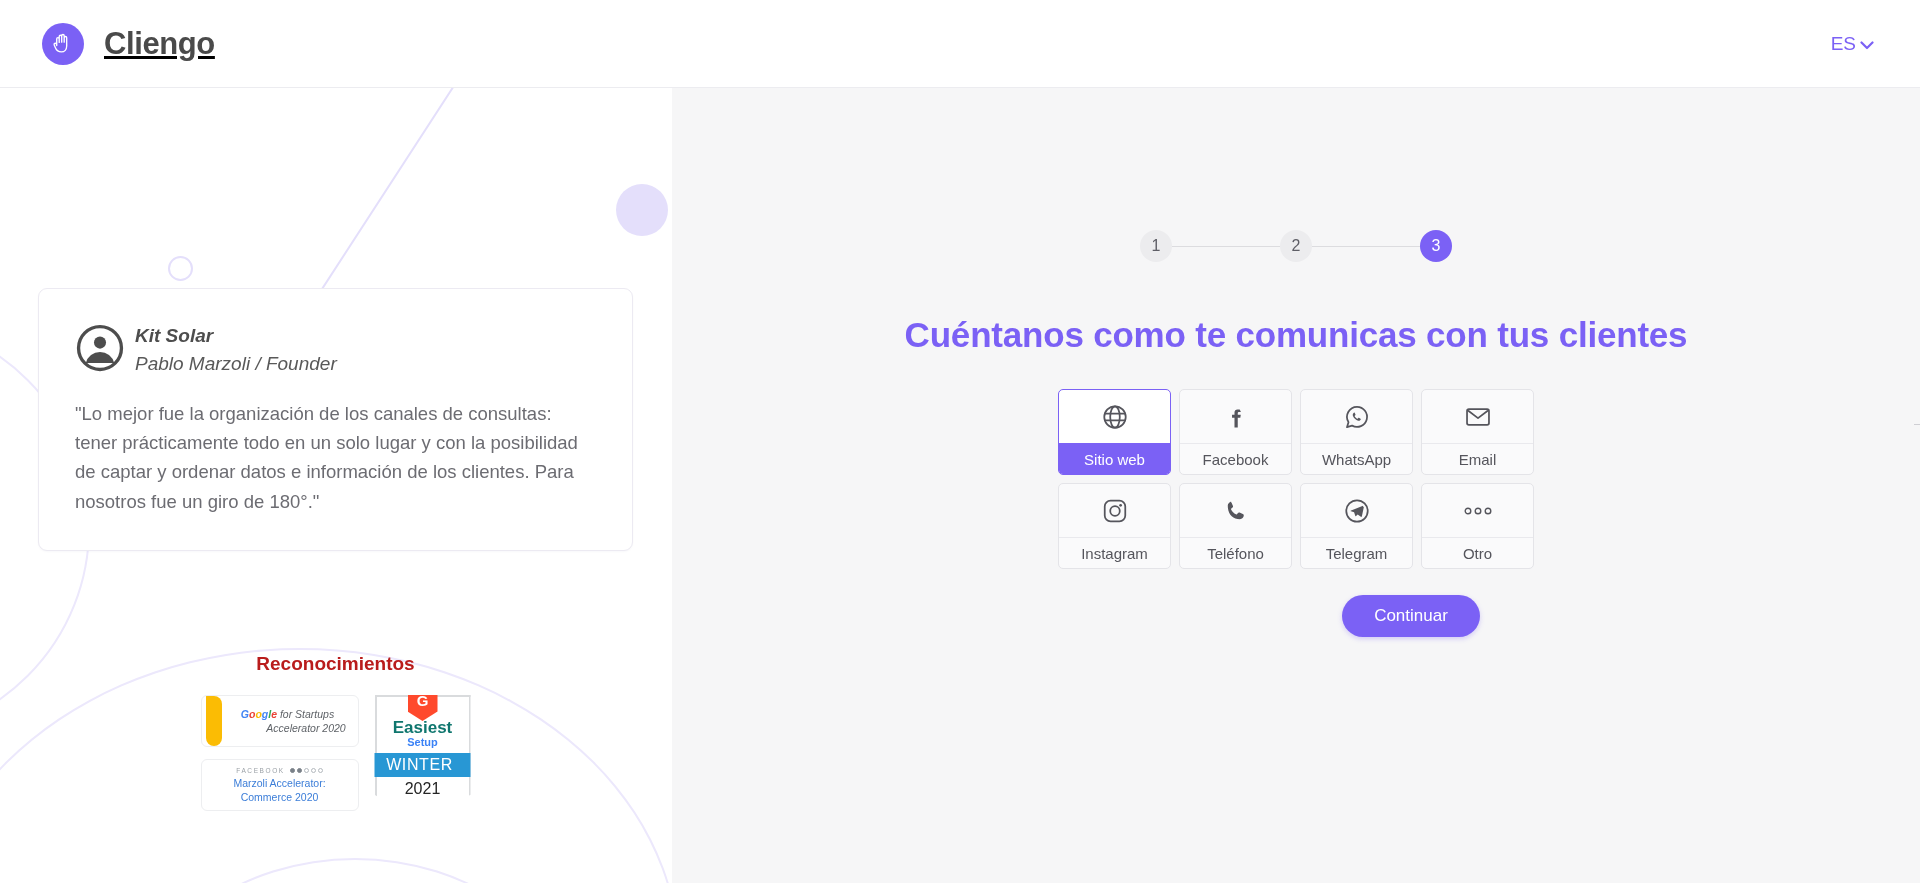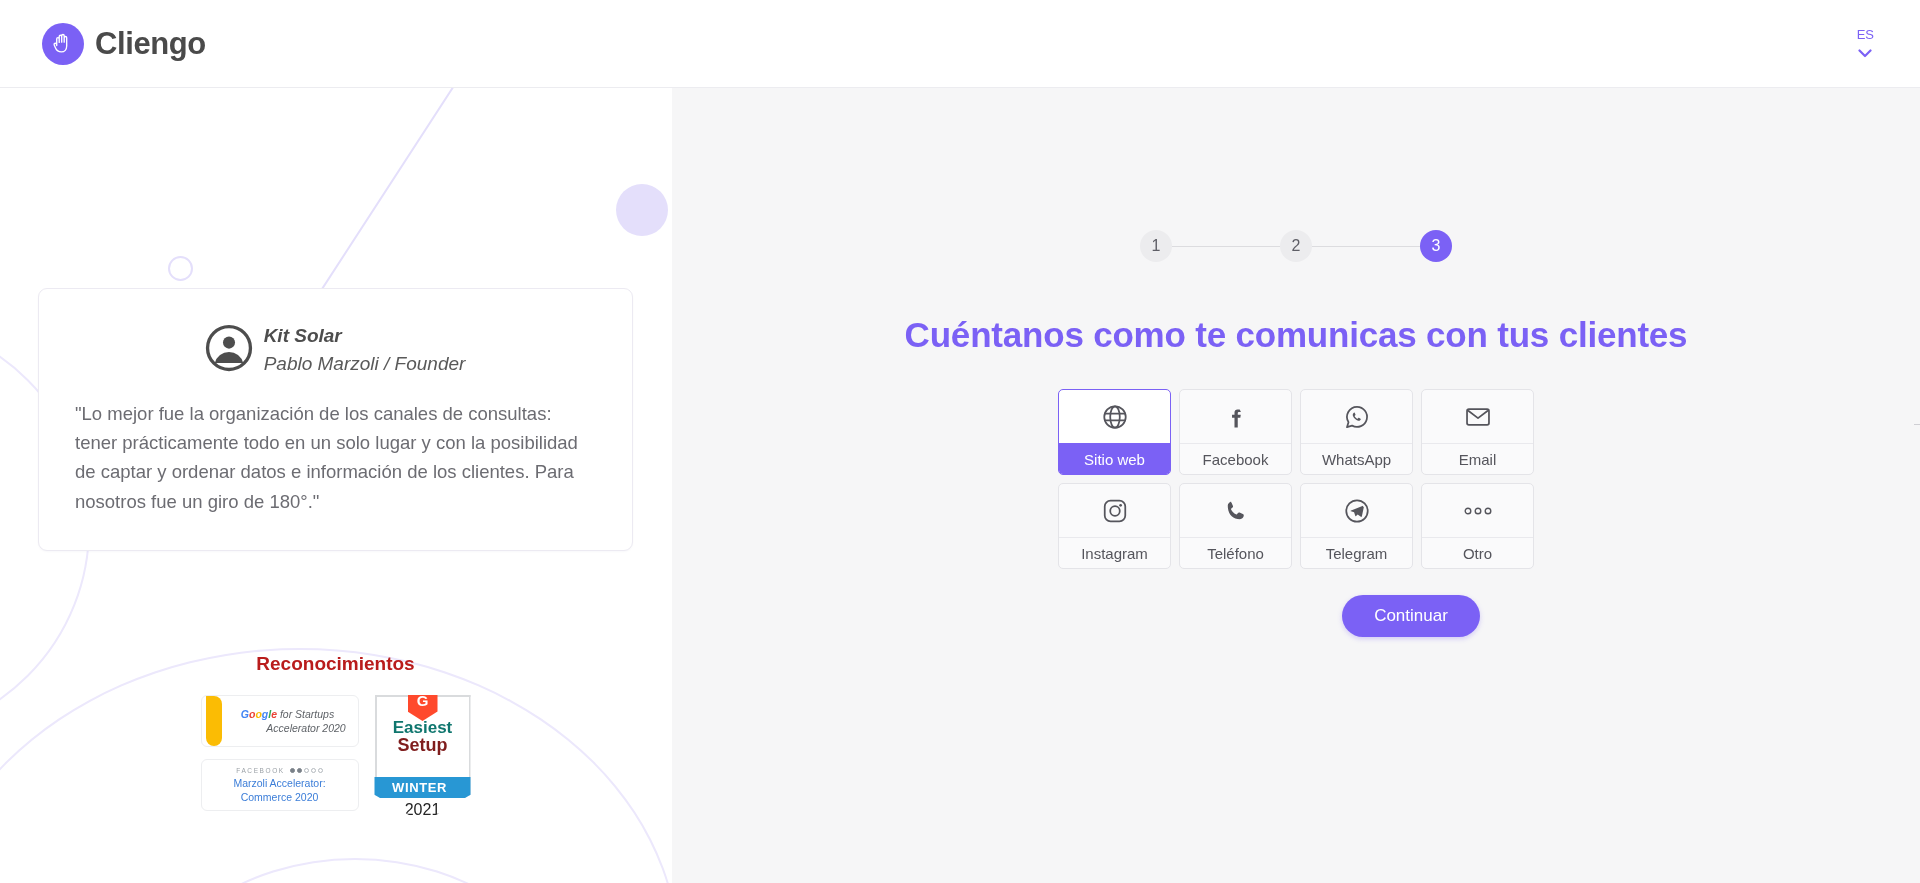--- a/index.html
+++ b/index.html
@@ -14,32 +14,32 @@
 
   
   .header {
     height: 88px; min-height: 88px;
     background: #ffffff;
     border-bottom: 1px solid #ececf0;
     display: flex; align-items: center; justify-content: space-between;
     padding: 0 46px 0 42px;
     position: relative; z-index: 20;
   }
-  .brand { display: flex; align-items: center; gap: 11px; }
+  .brand { display: flex; align-items: center; gap: 20px; text-decoration: underline; }
   .brand-mark {
     width: 42px; height: 42px; border-radius: 50%;
     background: #7b61f5;
     display: flex; align-items: center; justify-content: center;
   }
   .brand-name {
     font-size: 31px; font-weight: 700; color: #4a4a4a; letter-spacing: -0.4px;
   }
   .lang-select {
     display: flex; align-items: center; gap: 4px;
-    color: #7b61f5; font-size: 13px; cursor: pointer; flex-direction: column;
+    color: #7b61f5; font-size: 19px; cursor: pointer;
   }
   .chev { display: block; }
 
   
   .body { flex: 1; display: flex; position: relative; }
 
   
   .left {
     width: 672px; min-width: 672px;
     position: relative; overflow: hidden;
@@ -75,21 +75,21 @@
   
   .testimonial {
     position: absolute; top: 200px; left: 38px;
     width: 595px;
     background: #ffffff;
     border: 1px solid #eceaf2;
     border-radius: 9px;
     padding: 34px 38px 34px 36px;
     box-shadow: 0 1px 2px rgba(40,30,90,0.03);
   }
-  .tst-head { display: flex; align-items: center; gap: 10px; margin-bottom: 22px; justify-content: center; }
+  .tst-head { display: flex; align-items: center; gap: 10px; margin-bottom: 22px; }
   .avatar { flex: none; }
   .tst-who { display: flex; flex-direction: column; gap: 6px; }
   .tst-company { font-size: 19px; font-weight: 700; font-style: italic; color: #4d4d4d; }
   .tst-role { font-size: 19px; font-style: italic; color: #595959; font-weight: 400; }
   .tst-quote { font-size: 18.5px; line-height: 1.58; color: #6c6c72; }
 
   
   .recog { position: absolute; top: 565px; left: 38px; width: 595px; text-align: center; }
   .recog-title { font-size: 19px; font-weight: 700; color: #b91c1c; margin-bottom: 20px; }
   .badges { display: flex; align-items: flex-start; justify-content: center; gap: 16px; }
@@ -132,25 +132,25 @@
     padding-top: 22px; position: relative;
   }
   .g2-logo {
     position: absolute; top: -10px; left: 50%; transform: translateX(-50%);
     width: 30px; height: 34px; background: #ff492c;
     clip-path: polygon(0 0, 100% 0, 100% 72%, 50% 100%, 0 72%);
     display: flex; align-items: center; justify-content: center;
     color: #fff; font-size: 15px; font-weight: 700; padding-bottom: 7px;
   }
   .g2-easiest { font-size: 17px; font-weight: 700; color: #0f766e; line-height: 1.02; }
-  .g2-setup { font-size: 18px; font-weight: 700; color: #7f1d1d; line-height: 1.1; }
+  .g2-setup { font-size: 11px; font-weight: 700; color: #3b82f6; line-height: 1.1; }
   .g2-season {
-    margin-top: 21px; width: 108px; margin-left: -6px;
+    margin-top: 5px; width: 108px; margin-left: -6px;
     background: #2897d4; color: #fff;
-    font-size: 13px; font-weight: 700; letter-spacing: 0.6px;
+    font-size: 16px; font-weight: 400; letter-spacing: 0.6px;
     text-align: center; padding: 3px 0; border-radius: 2px;
   }
   .g2-year { font-size: 16px; font-weight: 400; color: #252525; margin-top: 3px; }
 
   
   .right {
     flex: 1; background: #f6f6f7;
     display: flex; flex-direction: column; align-items: center;
     padding-top: 142px;
     position: relative;

